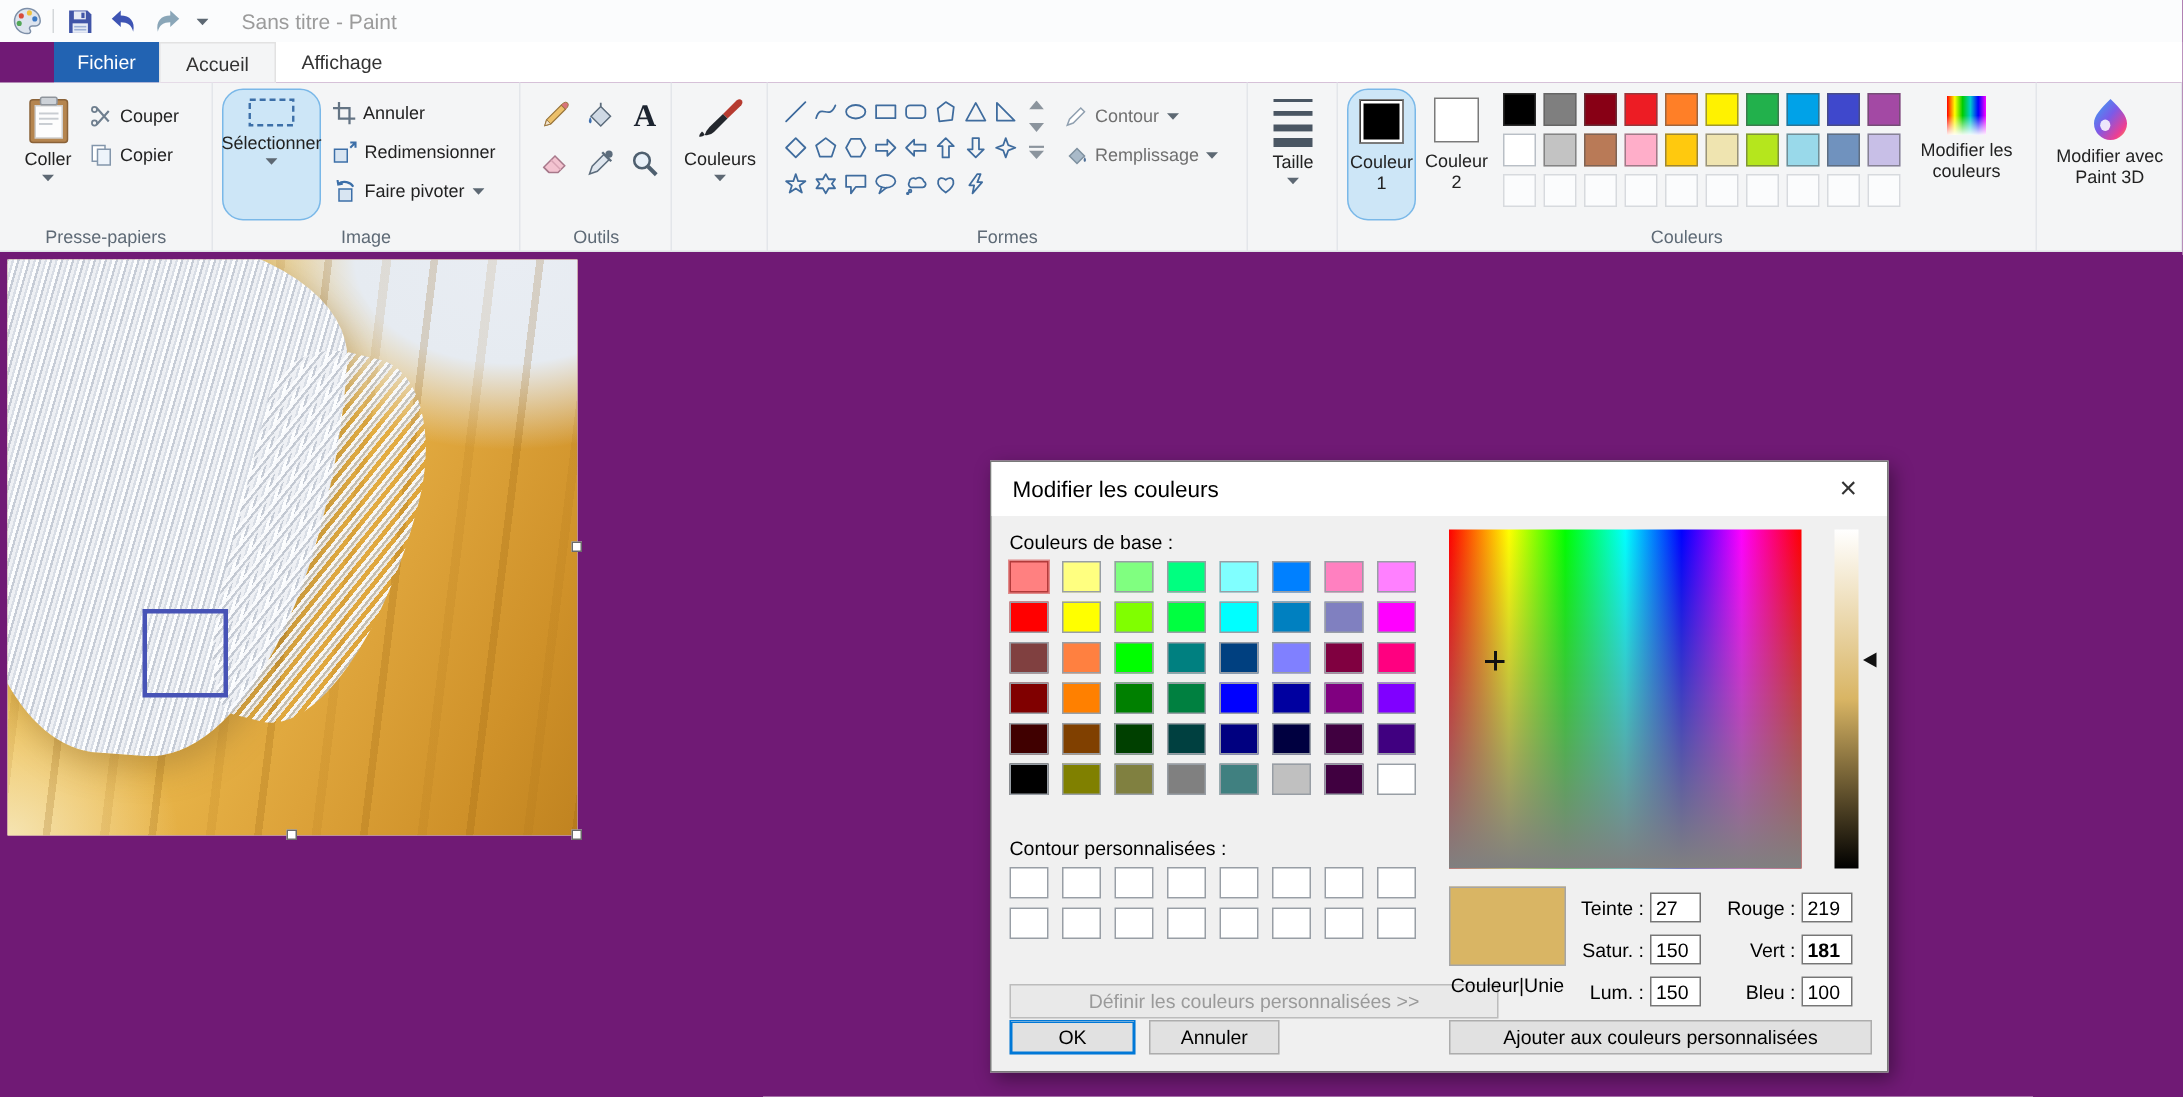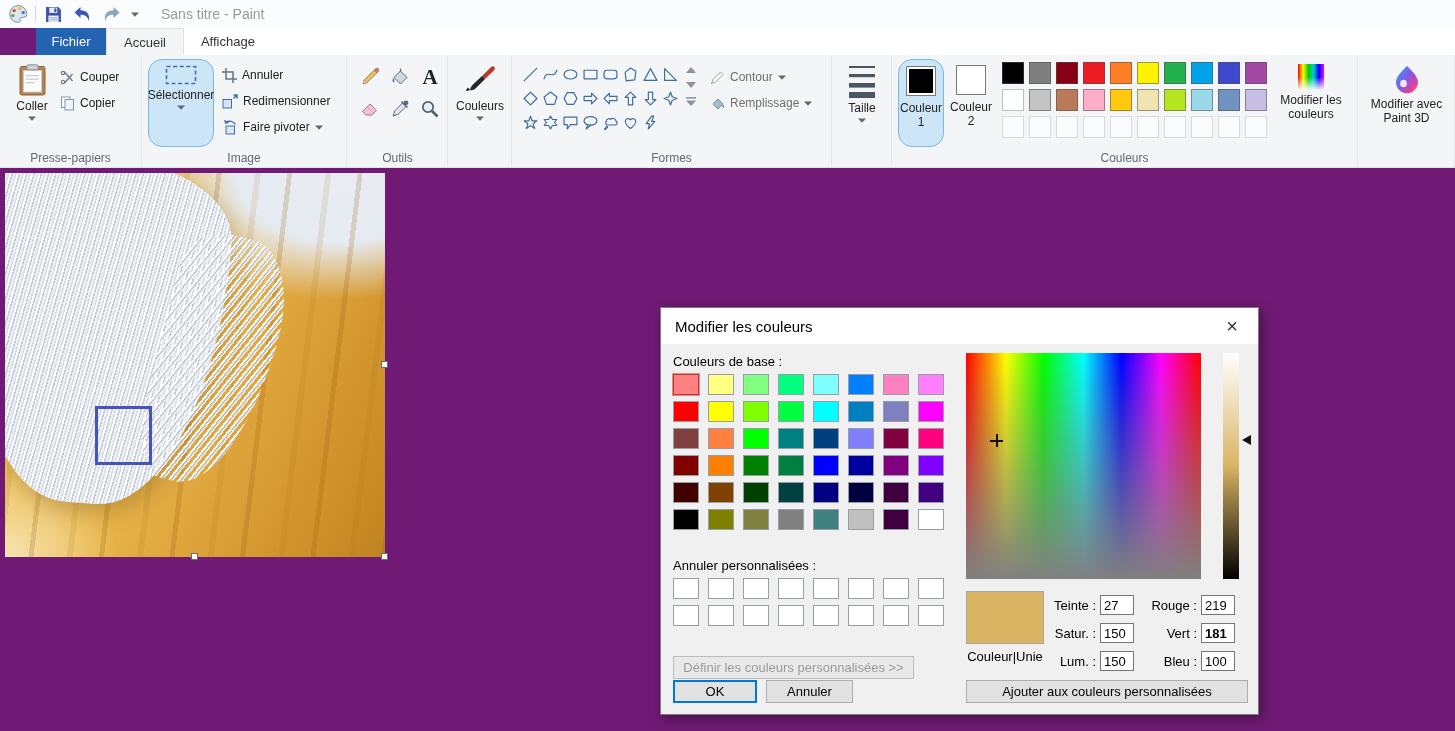--- a/index.html
+++ b/index.html
@@ -617,41 +617,41 @@
         <div class="cswatch" style="background: rgb(0, 0, 0);"></div>
         <div class="cswatch" style="background: rgb(128, 128, 0);"></div>
         <div class="cswatch" style="background: rgb(128, 128, 64);"></div>
         <div class="cswatch" style="background: rgb(128, 128, 128);"></div>
         <div class="cswatch" style="background: rgb(64, 128, 128);"></div>
         <div class="cswatch" style="background: rgb(192, 192, 192);"></div>
         <div class="cswatch" style="background: rgb(64, 0, 64);"></div>
         <div class="cswatch" style="background: rgb(255, 255, 255);"></div>
       </div>
 
-    <span class="dlab" style="left:12px;top:250px">Annuler personnalisées :</span>
+    <span class="dlab" style="left:12px;top:250px">Contour personnalisées :</span>
     <div class="cgrid" style="left:12px;top:270px">
         <div class="cswatch custom"></div>
         <div class="cswatch custom"></div>
         <div class="cswatch custom"></div>
         <div class="cswatch custom"></div>
         <div class="cswatch custom"></div>
         <div class="cswatch custom"></div>
         <div class="cswatch custom"></div>
         <div class="cswatch custom"></div>
         <div class="cswatch custom"></div>
         <div class="cswatch custom"></div>
         <div class="cswatch custom"></div>
         <div class="cswatch custom"></div>
         <div class="cswatch custom"></div>
         <div class="cswatch custom"></div>
         <div class="cswatch custom"></div>
         <div class="cswatch custom"></div>
       </div>
 
-    <button class="dbtn disabled" style="left:12px;top:348px;width:241px">Définir les couleurs personnalisées &gt;&gt;</button>
+    <button class="dbtn disabled" style="left:12px;top:348px;width:326px">Définir les couleurs personnalisées &gt;&gt;</button>
     <button class="dbtn ok" style="left:12px;top:372px;width:84px">OK</button>
     <button class="dbtn" style="left:105px;top:372px;width:87px">Annuler</button>
 
     <div class="gradfield" style="left:305px;top:45px">
       <div class="crosshair" style="left:24px;top:81px"></div>
     </div>
     <div class="lumbar" style="left: 562px; top: 45px; background: linear-gradient(rgb(255, 255, 255), rgb(217, 181, 100), rgb(0, 0, 0));"></div>
     <div class="lumarrow" style="left:581px;top:127px"></div>
 
     <div class="preview" style="left: 305px; top: 283px; background: rgb(217, 181, 100);"></div>

